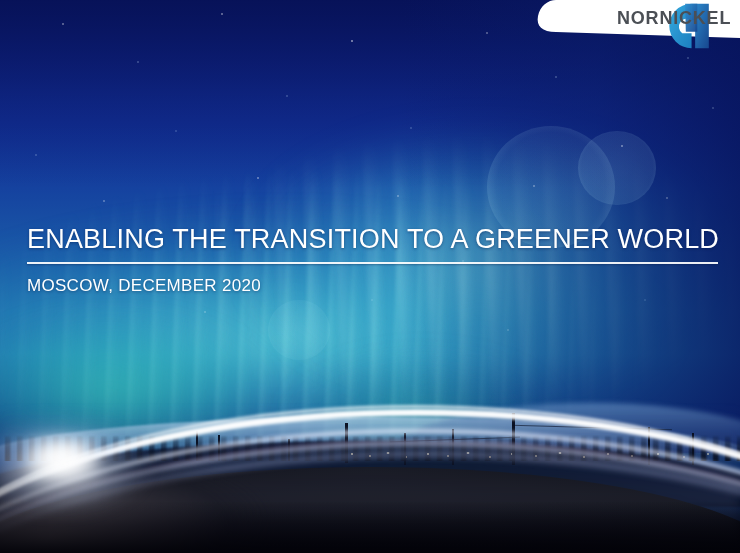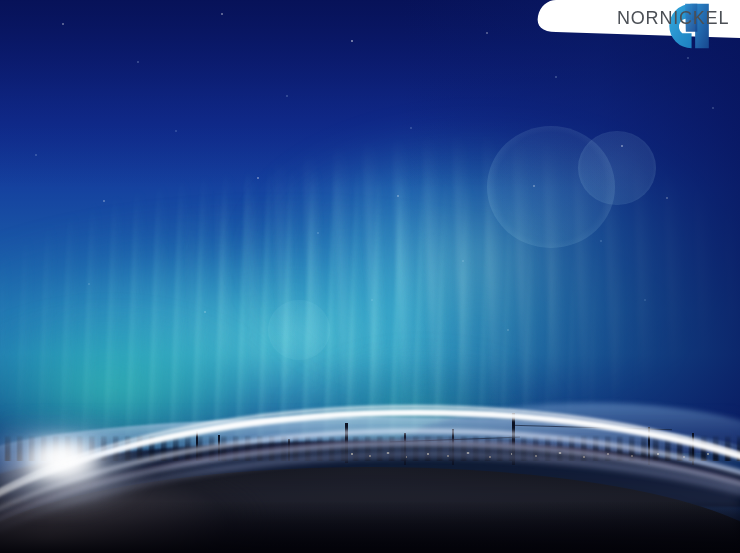--- a/index.html
+++ b/index.html
@@ -539,21 +539,21 @@
     top: 3px;
     width: 34px;
     height: 32px;
   }
   .logo-word {
     position: absolute;
     left: 117px;
     top: 8px;
     font-family: "Liberation Sans", sans-serif;
     font-size: 18px;
-    font-weight: normal;
+    font-weight: bold;
     letter-spacing: 0.8px;
     color: #4b4f55;
     white-space: nowrap;
   }
 
   
   .title-block {
     position: absolute;
     left: 27px;
     top: 222px;
@@ -666,14 +666,19 @@
         <path d="M 16,0.5 A 15.5,15.5 0 1 0 16,31.5 L 16,21 L 9.5,21 A 5.2,5.2 0 1 1 16,12 Z" fill="url(#gA)"></path>
 
         <path d="M 16,0.5 L 28,0.5 L 28,31.5 L 18.5,31.5 L 18.5,12 L 16,12 Z" fill="url(#gB)"></path>
         <path d="M 11.5,0.5 L 20,0.5 L 20,20 L 12,20 Z" fill="url(#gB)" opacity="0.95"></path>
       </svg>
     </span>
 
     <span class="logo-word">NORNICKEL</span>
   </div>
 
+  <div class="title-block">
+    <div class="slide-title">ENABLING THE TRANSITION TO A GREENER WORLD</div>
+    <div class="title-rule"></div>
+    <div class="slide-subtitle">MOSCOW, DECEMBER 2020</div>
+  </div>
 
 </div>
 
 </body></html>

